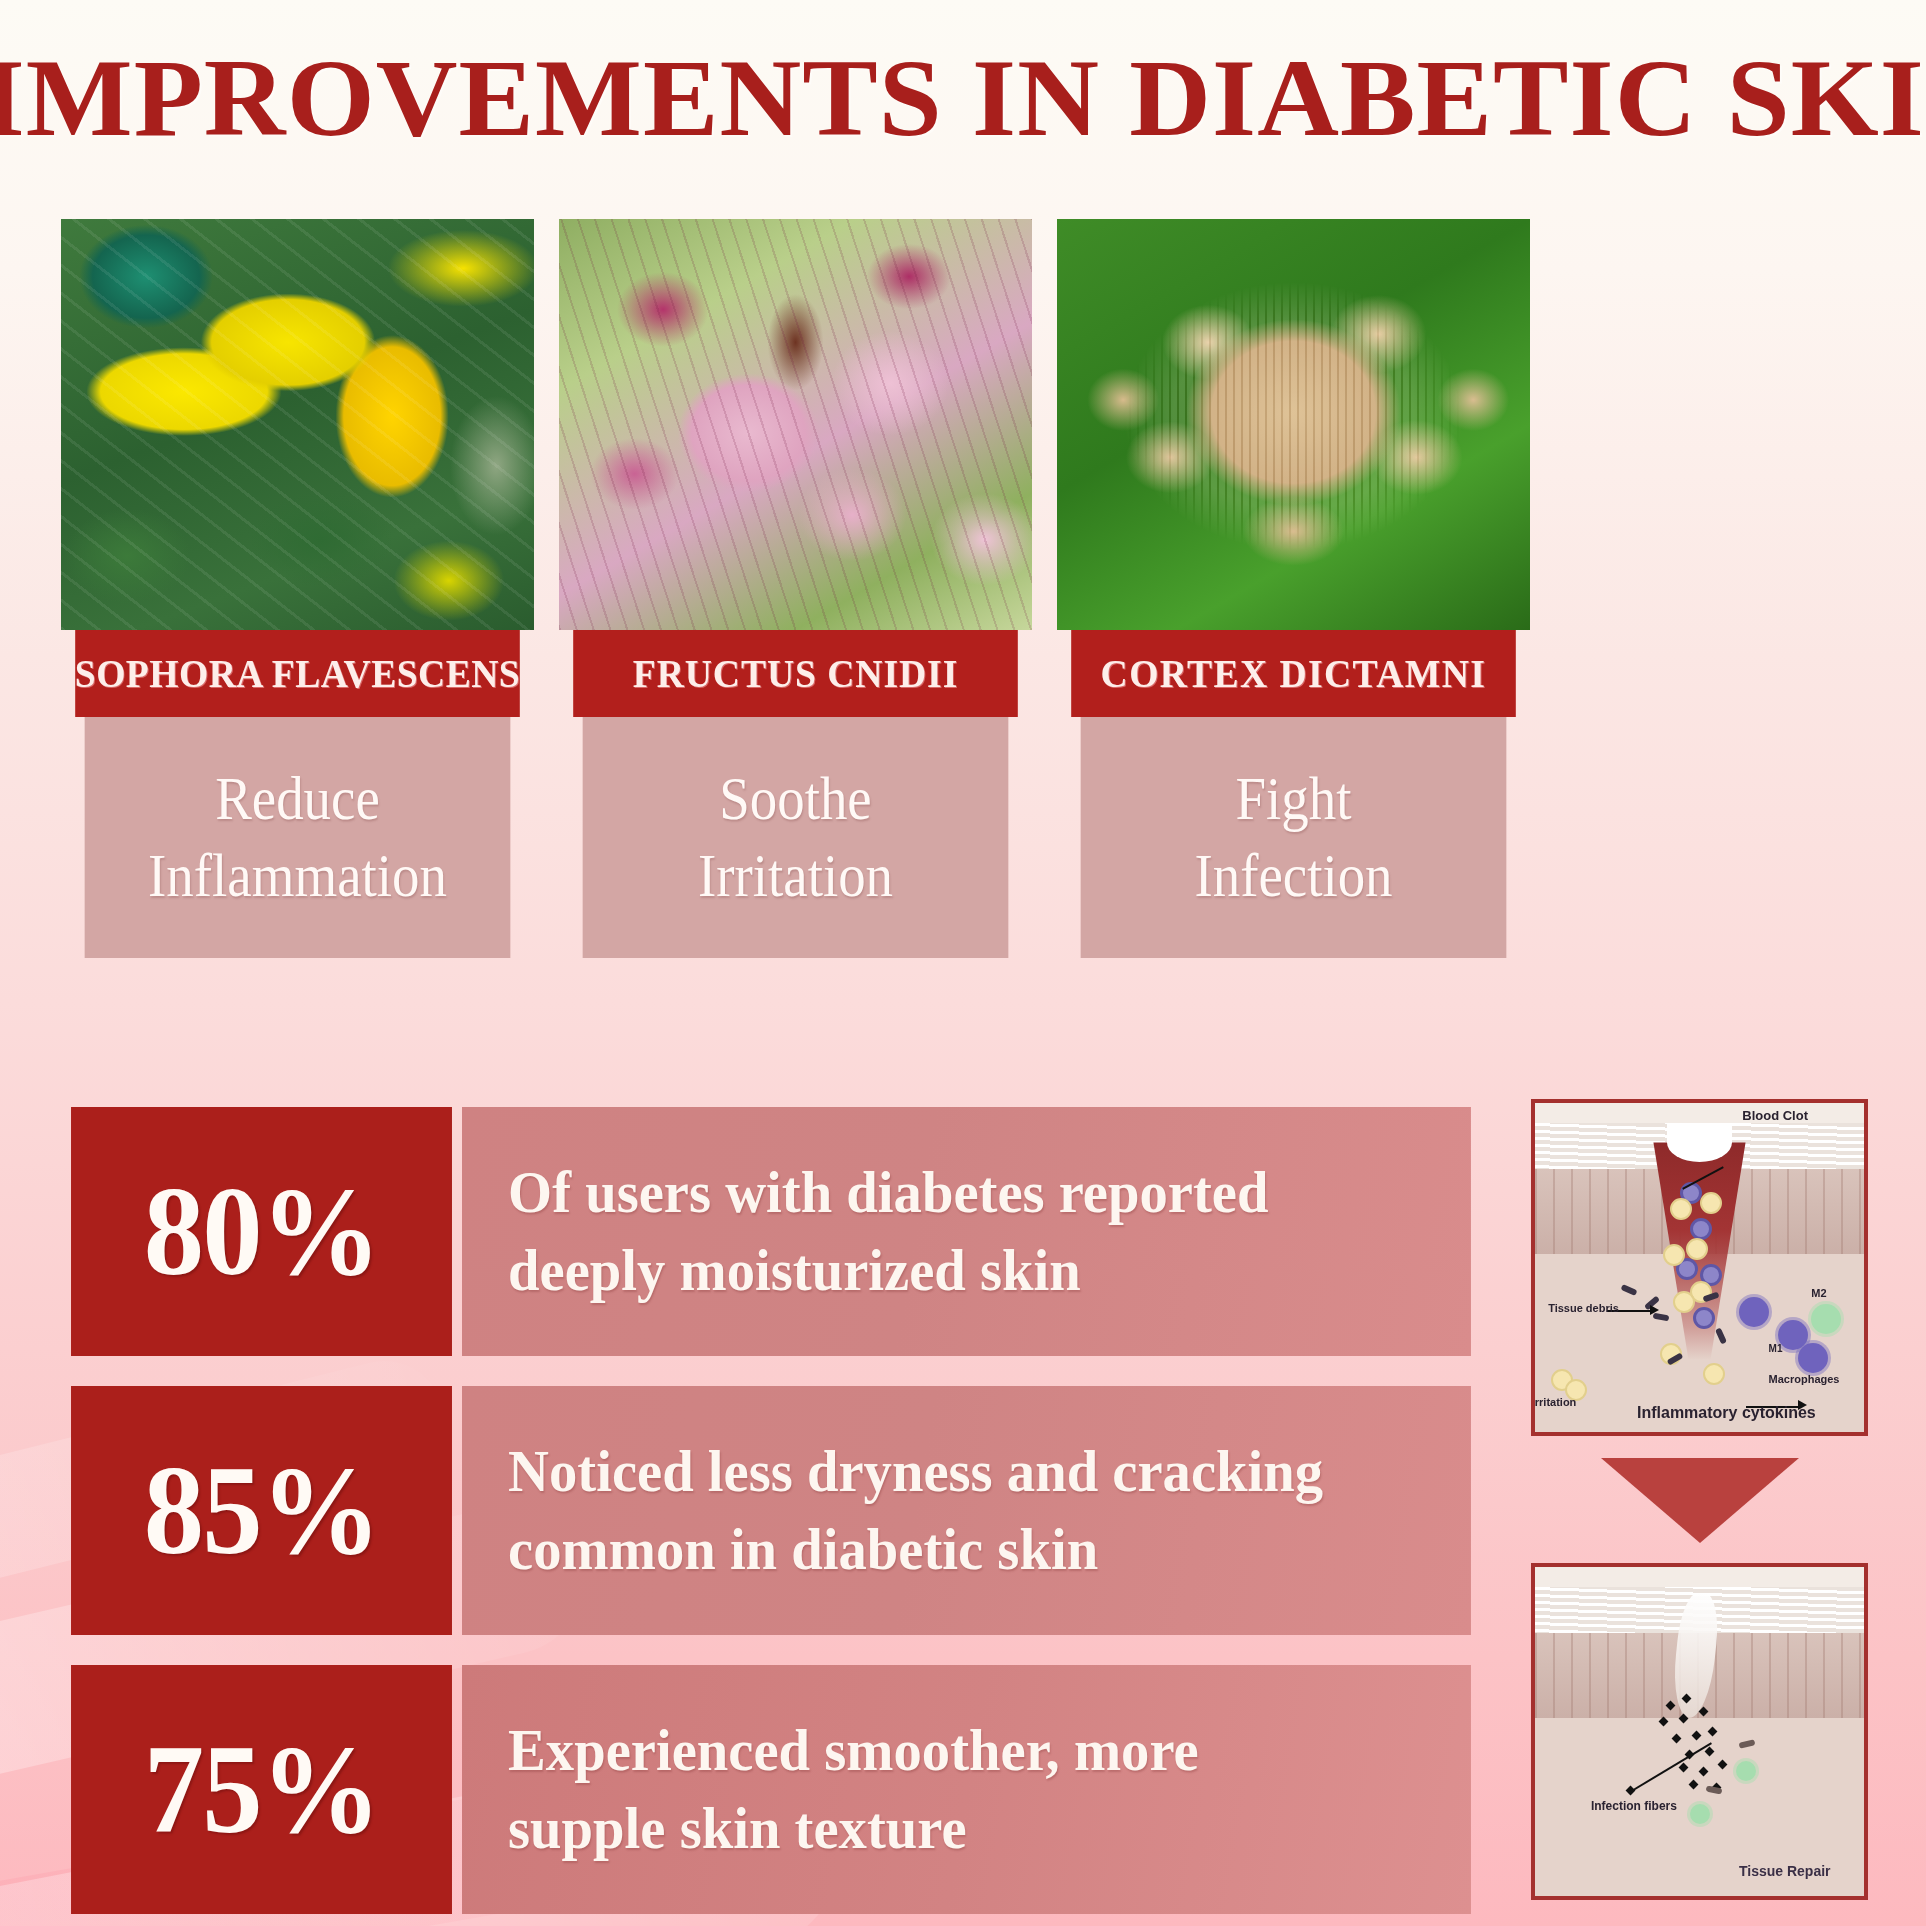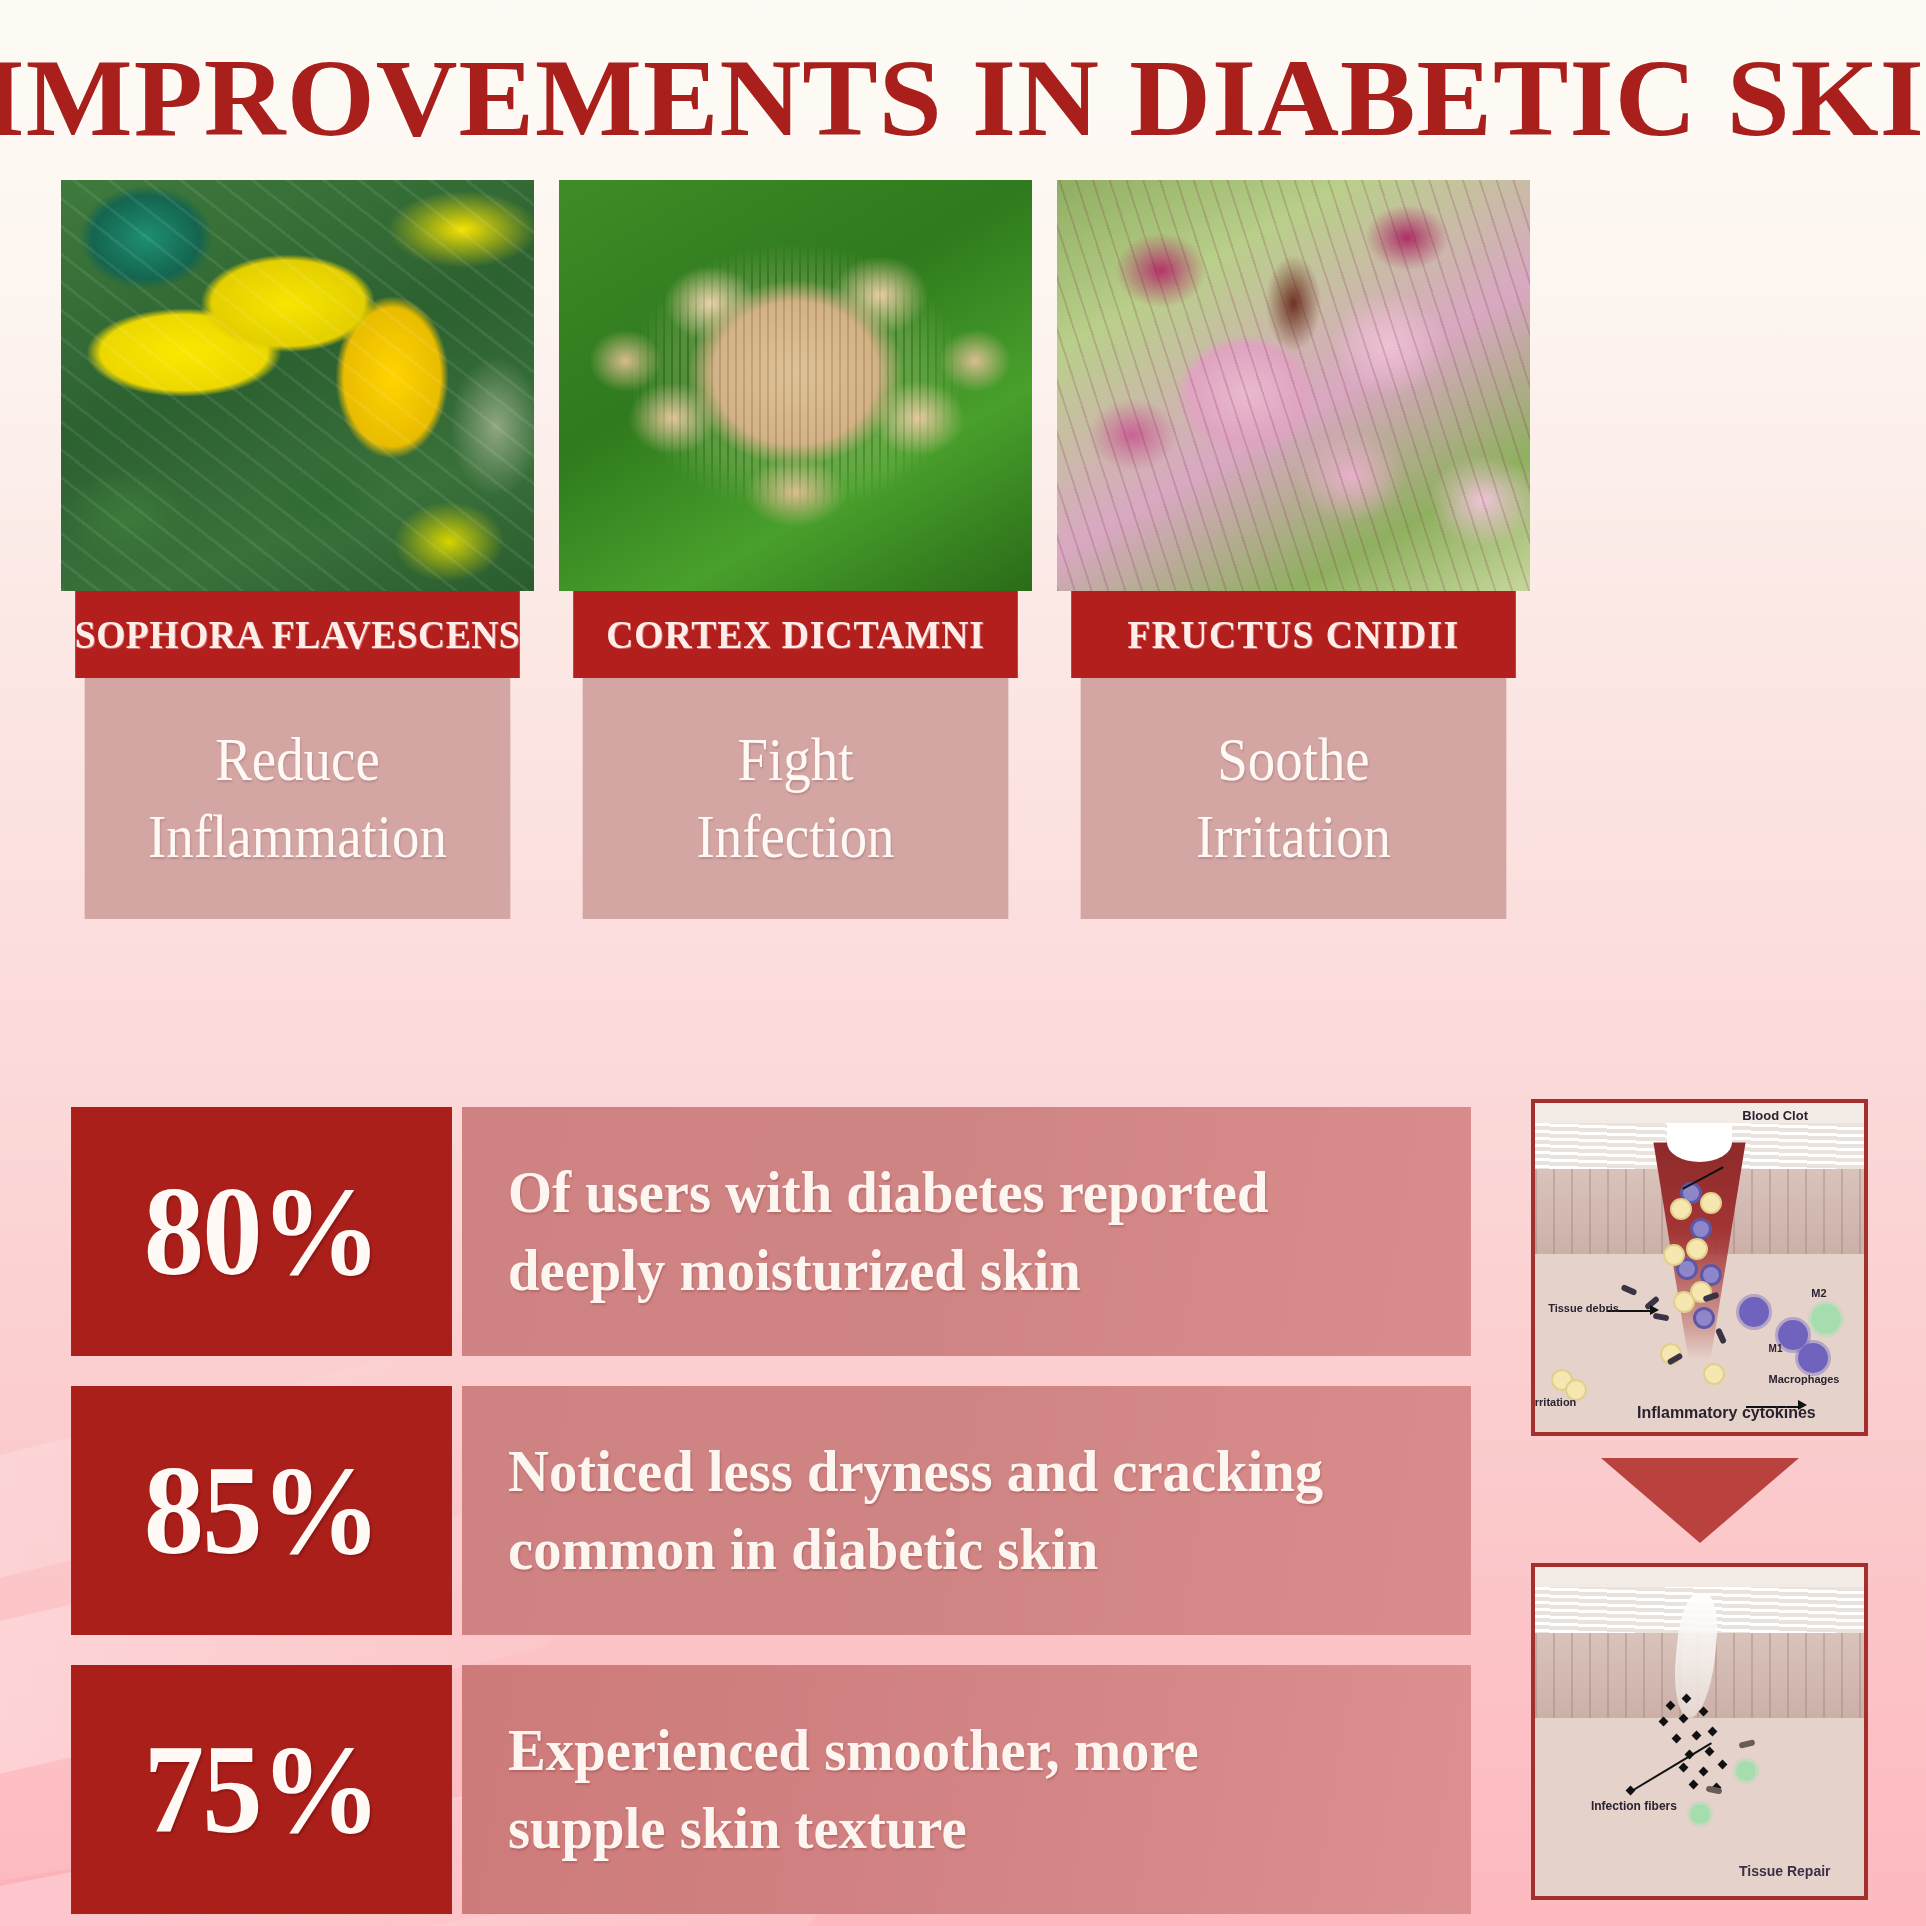--- a/index.html
+++ b/index.html
@@ -34,21 +34,21 @@
     font-family:"Liberation Serif", serif;
     font-weight:700;font-size:111px;line-height:1.0;
     color:#a81f1c;letter-spacing:1px;
     transform:scaleX(1.02);
     text-shadow:2px 2px 0 rgba(255,255,255,.45);
     white-space:nowrap;
   }
 
   
   .cards{position:absolute;top:180px;left:61px;width:1804px;display:flex;gap:25px;}
-  .card{width:473px;display:flex;flex-direction:column;}
+  .card{width:473px;display:flex;flex-direction:column;margin-top:39px;}
   .card-photo{height:411px;width:100%;position:relative;overflow:hidden;}
   .card-label{
     background:#b21f1c;color:#fdeeea;height:87px;
     display:flex;align-items:center;justify-content:center;
     font-weight:700;font-size:40px;letter-spacing:0.5px;
     transform:scaleX(.94);
     text-shadow:1px 1px 0 rgba(255,180,180,.5);
     white-space:nowrap;
   }
   .card-desc{
@@ -181,38 +181,38 @@
         <div class="leafy"></div>
       </div>
       <div class="card-label">SOPHORA FLAVESCENS</div>
       <div class="card-desc">
         <span>Reduce</span>
         <span>Inflammation</span>
       </div>
     </div>
 
     <div class="card">
+      <div class="card-photo photo-c">
+        <div class="veins"></div>
+      </div>
+      <div class="card-label">FRUCTUS CNIDII</div>
+      <div class="card-desc">
+        <span>Soothe</span>
+        <span>Irritation</span>
+      </div>
+    </div>
+
+    <div class="card">
       <div class="card-photo photo-b">
         <div class="ribs"></div>
       </div>
       <div class="card-label">CORTEX DICTAMNI</div>
       <div class="card-desc">
         <span>Fight</span>
         <span>Infection</span>
-      </div>
-    </div>
-
-    <div class="card">
-      <div class="card-photo photo-c">
-        <div class="veins"></div>
-      </div>
-      <div class="card-label">FRUCTUS CNIDII</div>
-      <div class="card-desc">
-        <span>Soothe</span>
-        <span>Irritation</span>
       </div>
     </div>
 
   </div>
 
   <div class="stats">
 
     <div class="stat-row">
       <div class="stat-pct">80%</div>
       <div class="stat-text">

